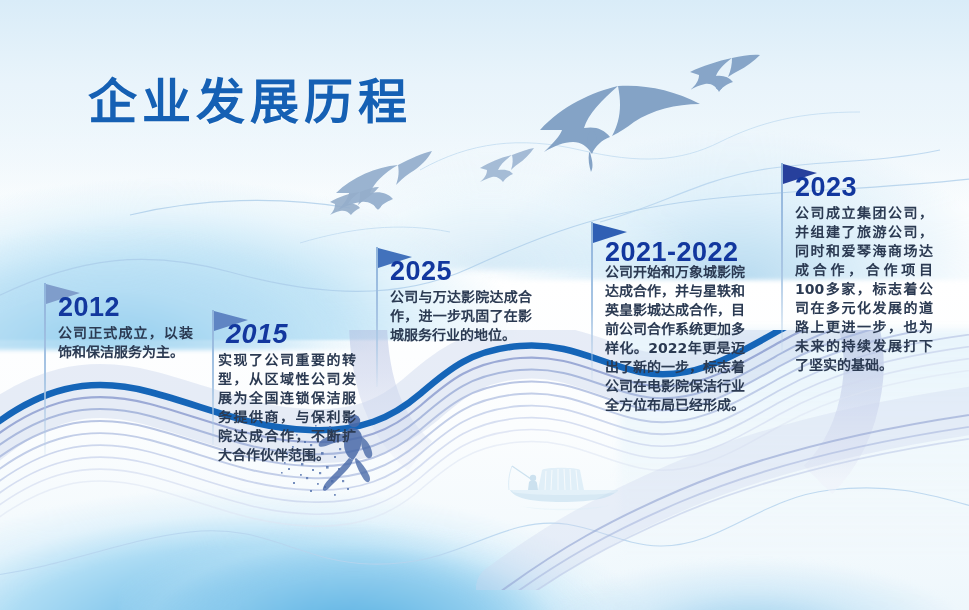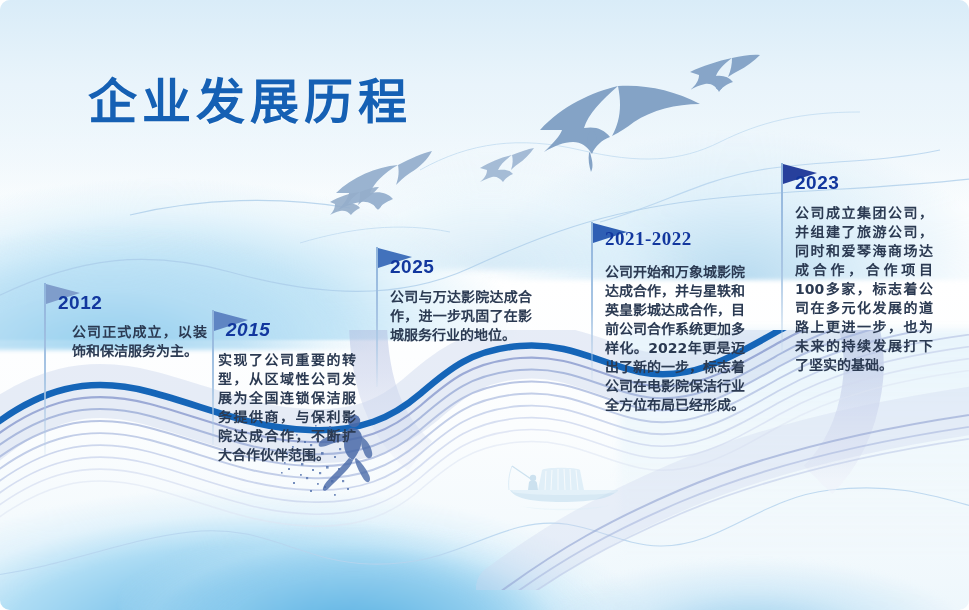--- a/index.html
+++ b/index.html
@@ -6,21 +6,20 @@
   html,body{margin:0;padding:0;}
   body{
     width:969px;height:610px;overflow:hidden;
     font-family:"Liberation Sans","DejaVu Sans",sans-serif;
     background:#ffffff;
   }
   #poster{
     position:relative;width:969px;height:610px;overflow:hidden;
     background:
       linear-gradient(180deg,#eaf4fb 0%,#f4fafd 18%,#ffffff 46%,#fbfdfe 70%,#eef7fc 100%);
-    border-radius: 10px;
   }
 
   
   .wash{position:absolute;pointer-events:none;}
 
   .sky-top{
     left:0;top:0;width:969px;height:210px;
     background:linear-gradient(180deg,#d9ecf8 0%,#e9f4fb 40%,rgba(255,255,255,0) 100%);
   }
   .mtn-left{
@@ -91,50 +90,50 @@
 
   
   .milestone{position:absolute;}
   .pole{
     position:absolute;left:0;top:0;width:2px;
     background:linear-gradient(180deg,#8fb4dc 0%,#a9c6e4 55%,rgba(190,214,236,.15) 100%);
   }
   .flag{position:absolute;left:2px;top:0;}
   .yr{
     position:absolute;
-    font-size:19px;font-weight:700;color:#12379e;letter-spacing:.5px;
+    font-size:27px;font-weight:700;color:#12379e;letter-spacing:.5px;
     font-family:"Liberation Sans","DejaVu Sans",sans-serif;
     white-space:nowrap;
   }
   .desc{
     position:absolute;
     font-size:14px;line-height:19px;color:#2b3a52;font-weight:600;
     font-family:"DejaVu Sans","Liberation Sans",sans-serif;
     text-align:justify;
   }
 
   
   #ms-2012{left:44px;top:283px;}
   #ms-2012 .pole{height:172px;}
   #ms-2012 .yr{left:14px;top:9px;}
-  #ms-2012 .desc{left:28px;top:41px;width:135px;font-family:Liberation Mono, monospace;}
+  #ms-2012 .desc{left:14px;top:41px;width:135px;}
 
   #ms-2015{left:212px;top:310px;}
   #ms-2015 .pole{height:135px;}
   #ms-2015 .yr{left:14px;top:9px;font-style:italic;}
   #ms-2015 .desc{left:6px;top:41px;width:138px;}
 
   #ms-2019{left:376px;top:247px;}
   #ms-2019 .pole{height:140px;}
   #ms-2019 .yr{left:14px;top:9px;}
   #ms-2019 .desc{left:14px;top:41px;width:142px;}
 
   #ms-2021{left:591px;top:222px;}
   #ms-2021 .pole{height:158px;}
-  #ms-2021 .yr{left:14px;top:6px;font-family:Liberation Serif, serif;}
+  #ms-2021 .yr{left:14px;top:15px;}
   #ms-2021 .desc{left:14px;top:41px;width:140px;}
 
   #ms-2023{left:781px;top:163px;}
   #ms-2023 .pole{height:190px;}
   #ms-2023 .yr{left:14px;top:9px;}
   #ms-2023 .desc{left:14px;top:41px;width:138px;}
 </style>
 </head>
 <body>
 

